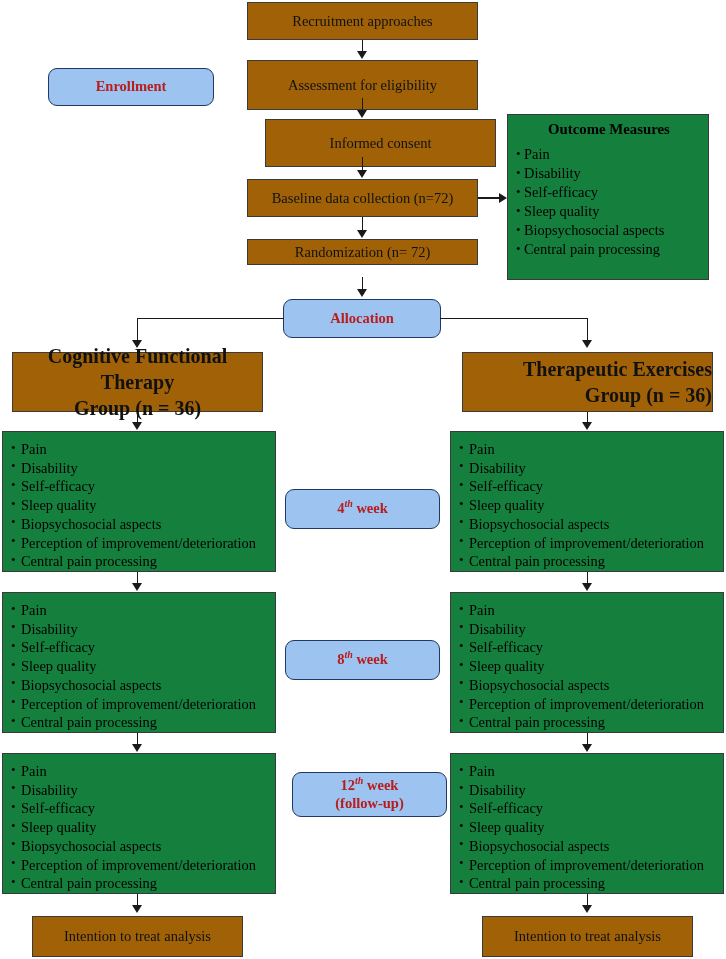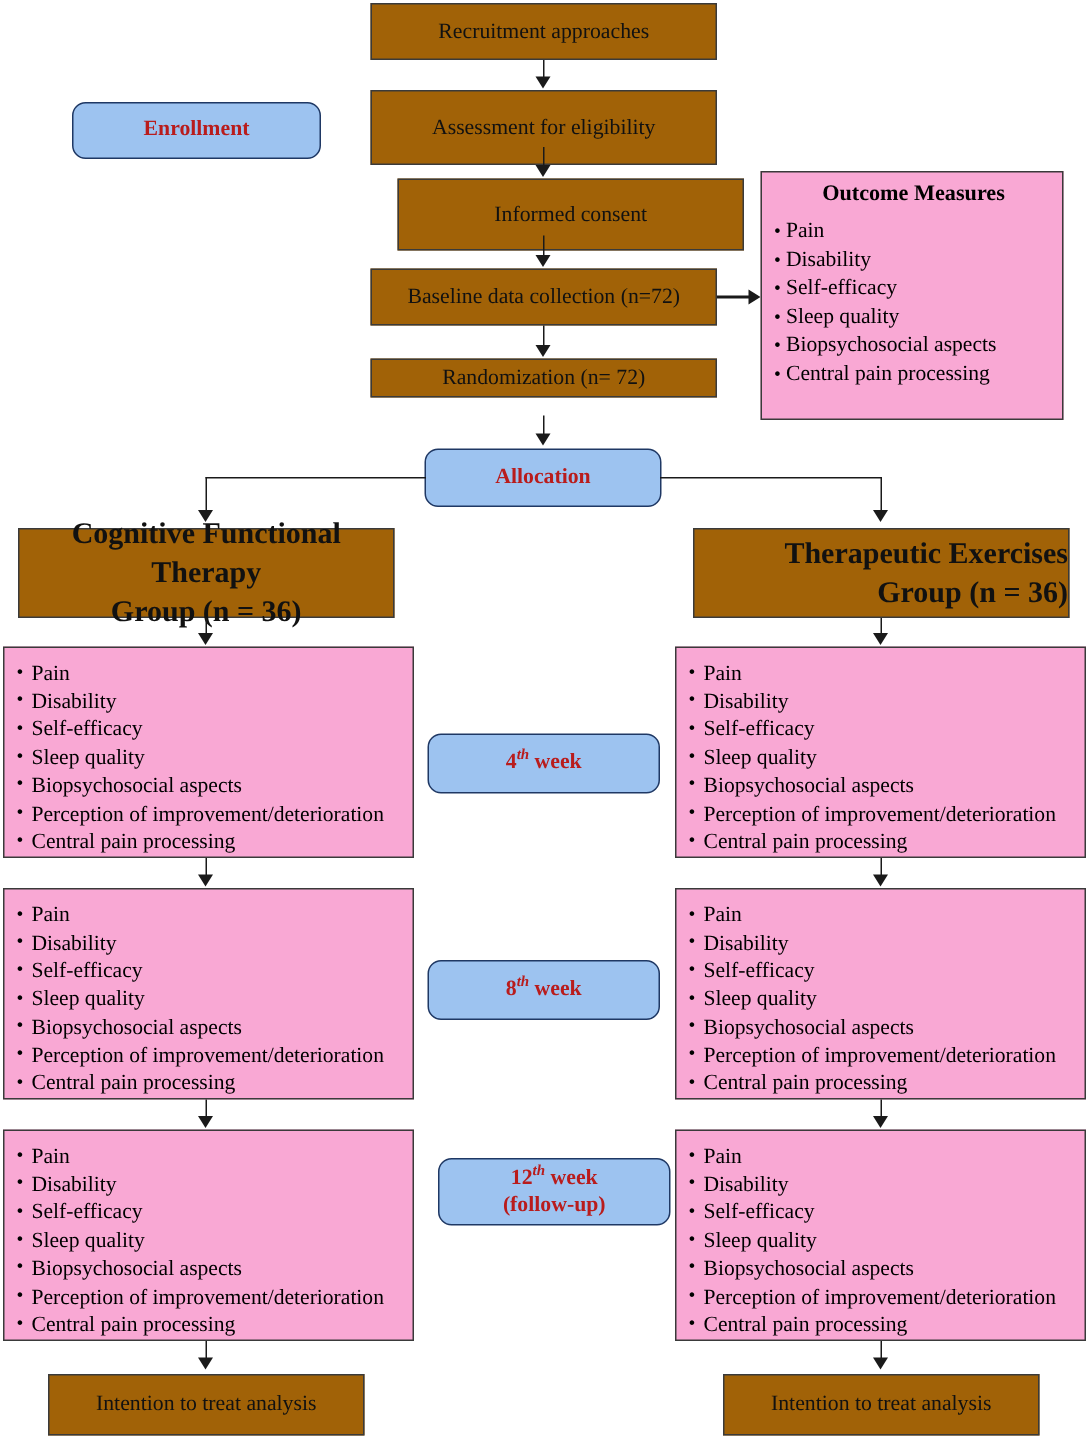--- a/index.html
+++ b/index.html
@@ -33,21 +33,21 @@
   }
   .box.header-box {
     font-weight: bold;
     font-size: 20px;
     line-height: 1.3;
   }
   .list-box {
     position: absolute;
     box-sizing: border-box;
     border: 1.2px solid #3a3a3a;
-    background: #f9a8d4;
+    background: #15803d;
     padding: 8px 6px 6px 8px;
     display: flex;
     flex-direction: column;
     justify-content: flex-start;
   }
   .list-box.outcome {
     padding-top: 6px;
     align-items: stretch;
   }
   .list-title {

